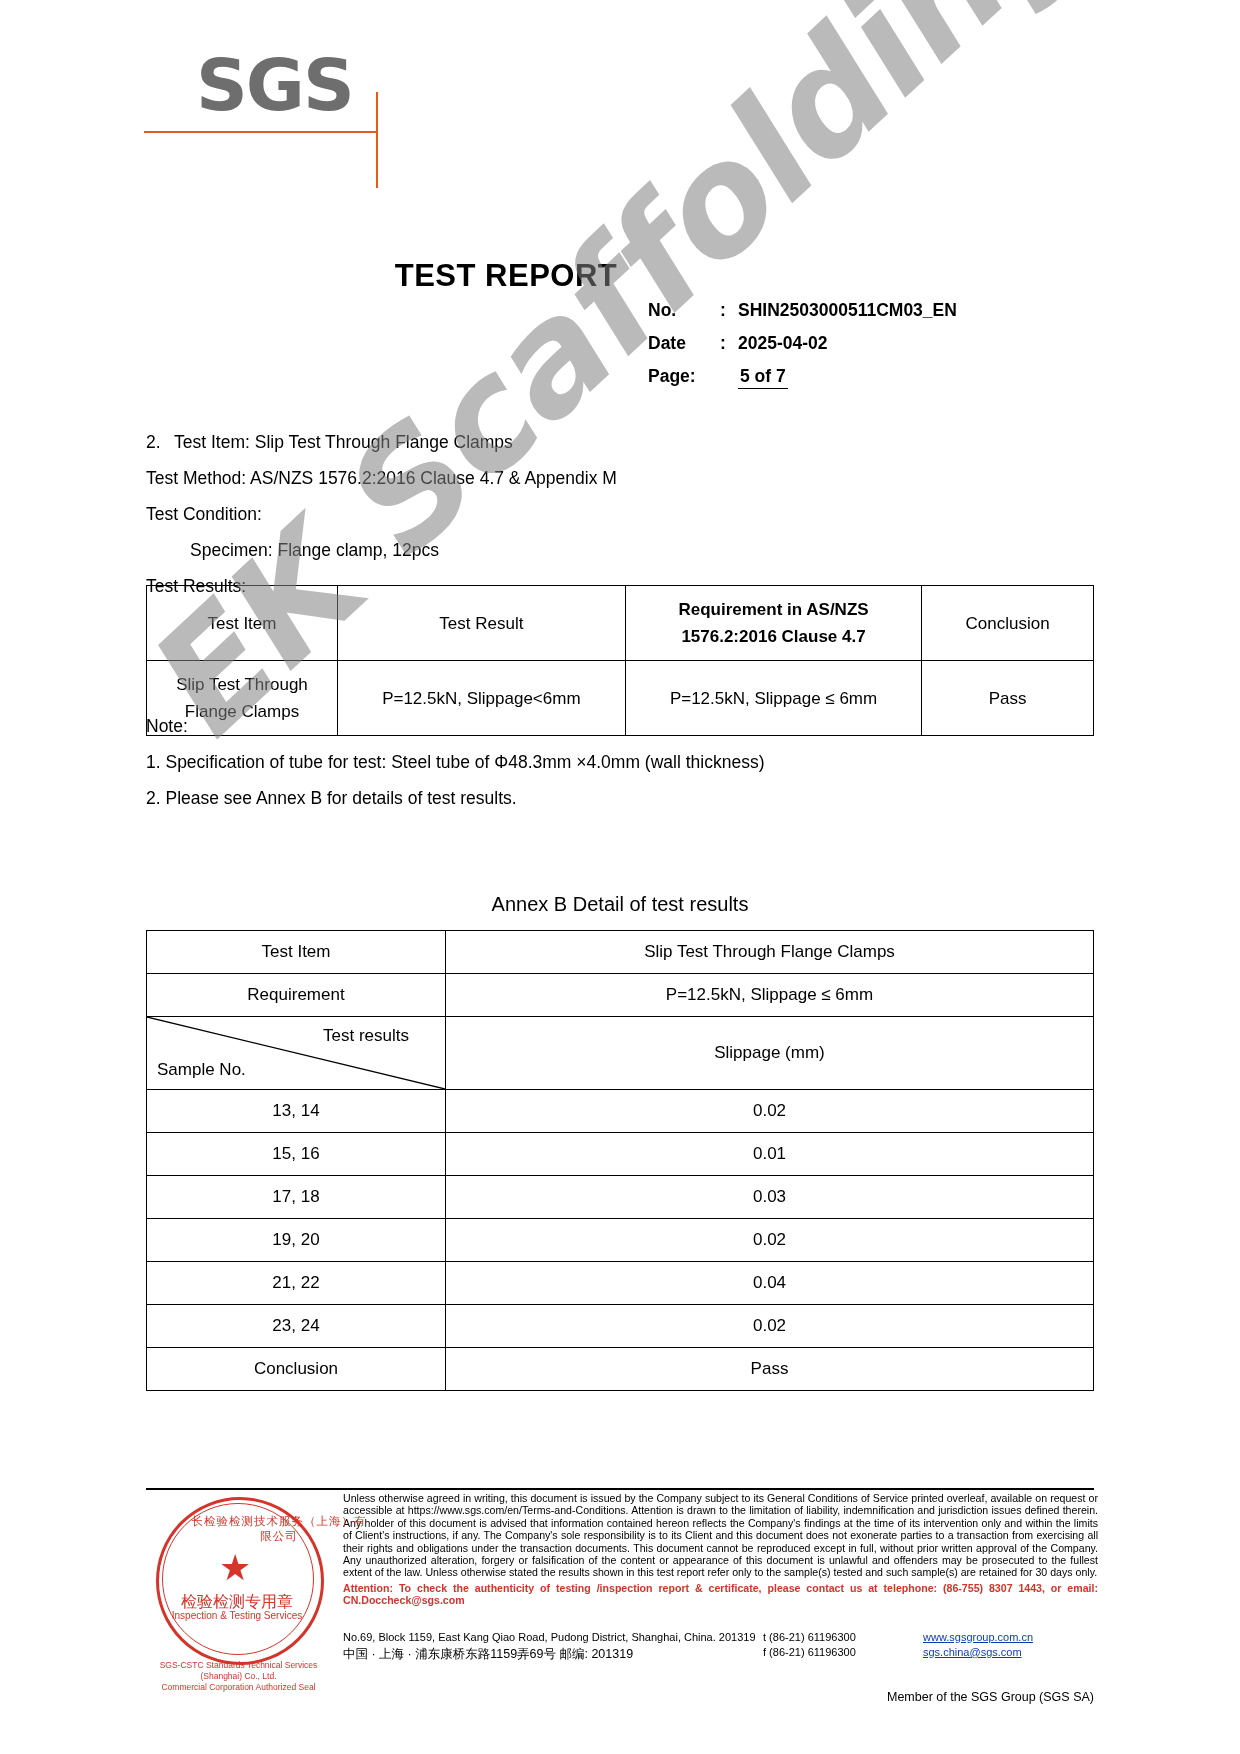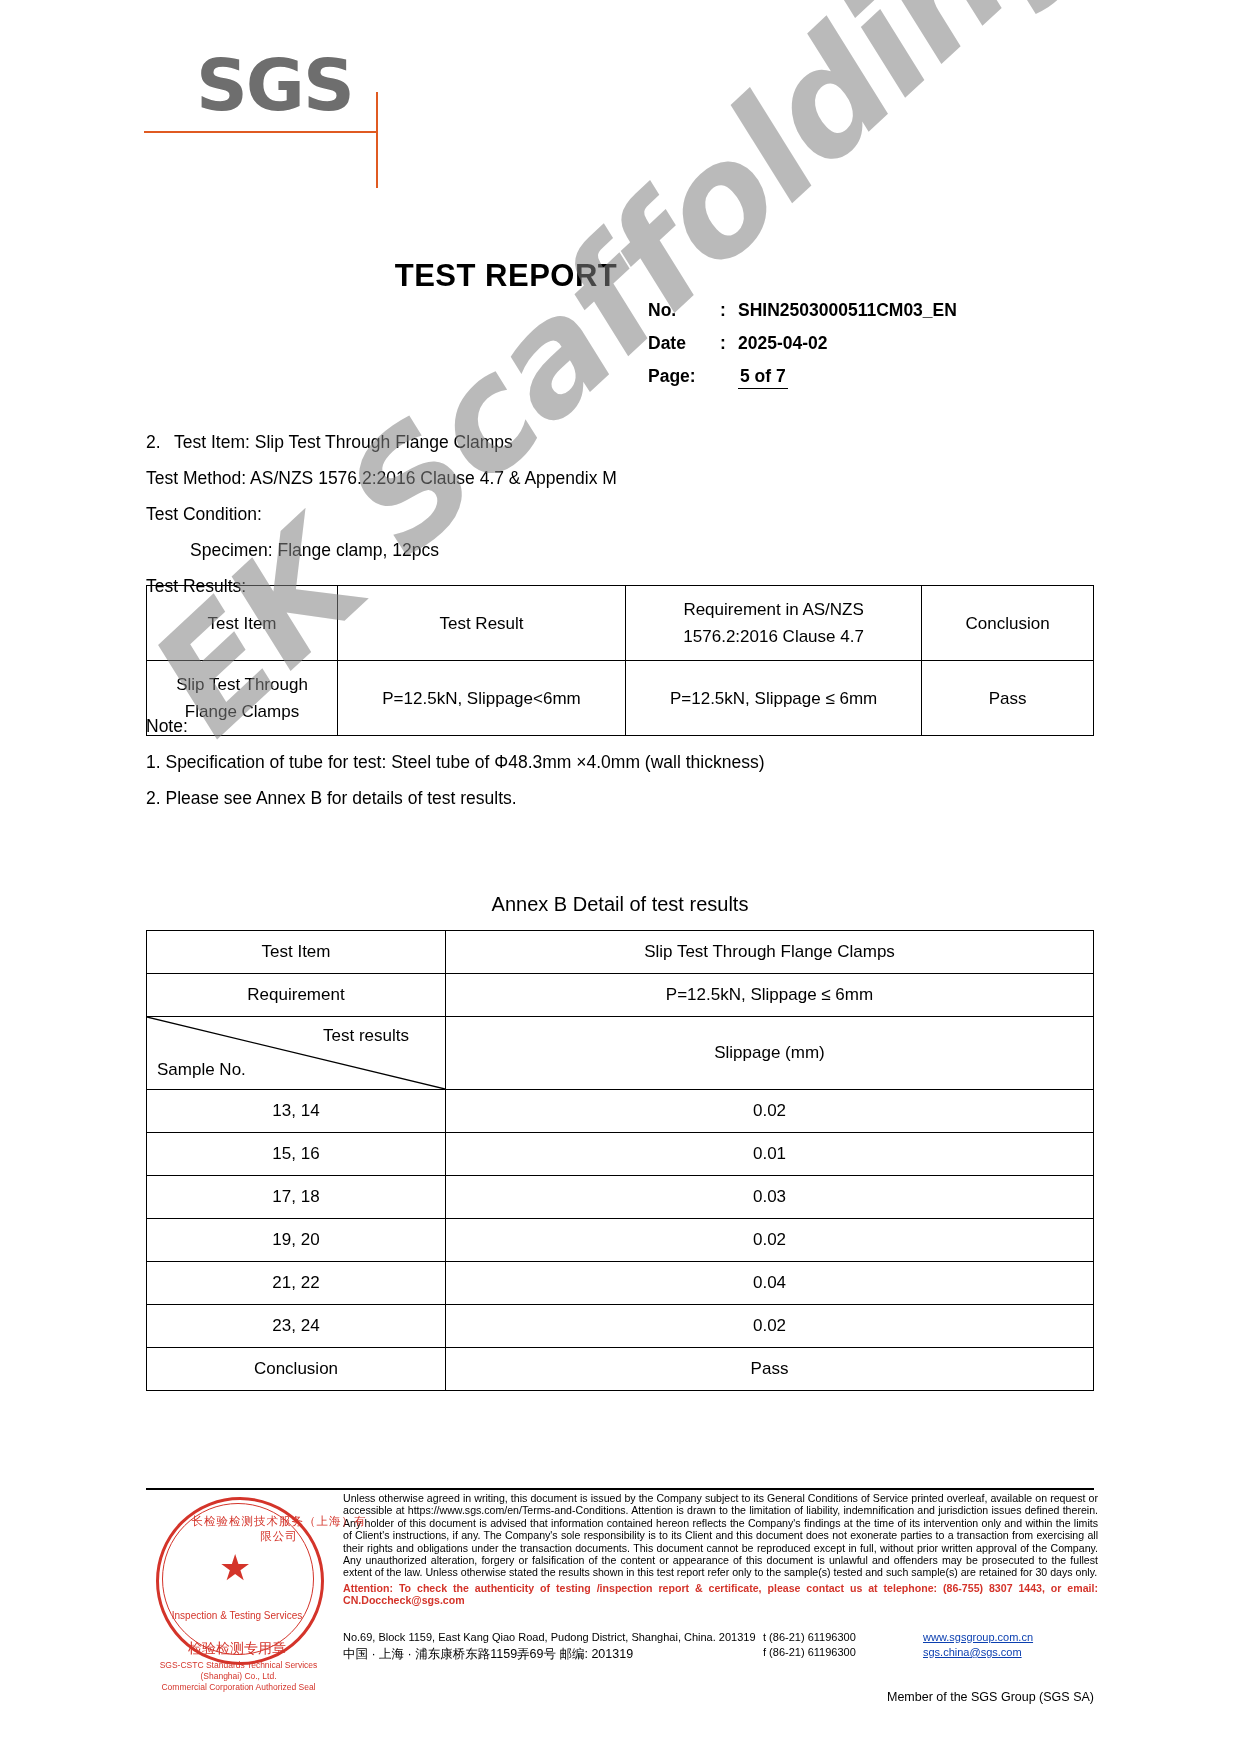--- a/index.html
+++ b/index.html
@@ -265,23 +265,22 @@
     font-size: 11.5px;
     color: #d4342a;
     letter-spacing: 1px;
     margin-left: 42px;
   }
   .stamp-cn-mid {
     position: absolute;
     left: 0; top: 100px;
     width: 182px;
     text-align: center;
-    font-size: 14px;
+    font-size: 16px;
     color: #d4342a;
-    margin-top: 48px;
   }
   .stamp-en-mid {
     position: absolute;
     left: 0; top: 118px;
     width: 182px;
     text-align: center;
     font-size: 10px;
     color: #d4342a;
   }
   .stamp-foot {
@@ -374,21 +373,21 @@
     <div>Test Condition:</div>
     <div class="spec-line">Specimen: Flange clamp, 12pcs</div>
     <div>Test Results:</div>
   </div>
 
   <table class="tbl1">
     <tbody>
         <tr class="r1">
       <td style="width:190px;">Test Item</td>
       <td style="width:290px;">Test Result</td>
-      <td style="width:300px;">
+      <td style="width:300px;font-weight:bold;">
         <div>Requirement in AS/NZS</div>
         <div>1576.2:2016 Clause 4.7</div>
       </td>
       <td style="width:168px;">Conclusion</td>
     </tr>
     <tr class="r2">
       <td>
         <div>Slip Test Through</div>
         <div>Flange Clamps</div>
       </td>

